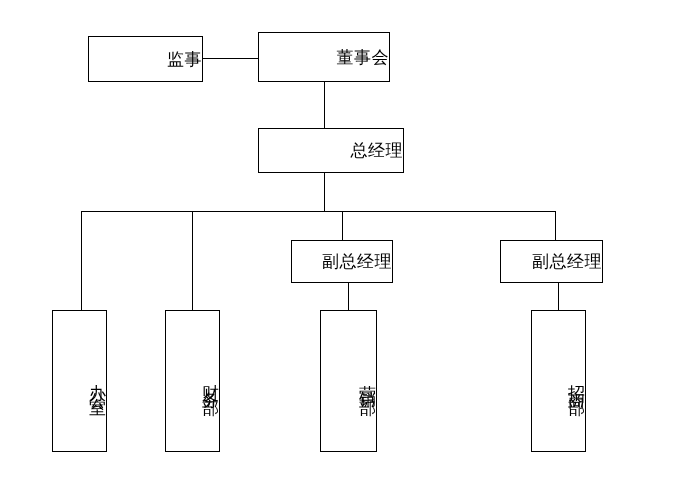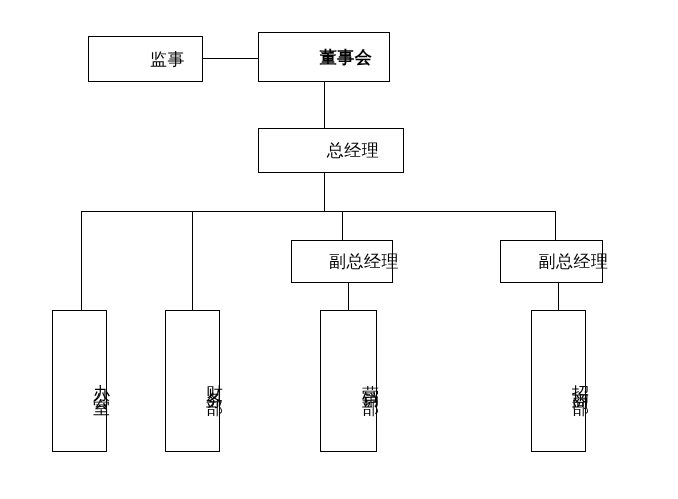--- a/index.html
+++ b/index.html
@@ -18,21 +18,21 @@
     background: #ffffff;
     overflow: hidden;
   }
   .node {
     position: absolute;
     box-sizing: border-box;
     border: 1.4px solid #000000;
     background: #ffffff;
     display: flex;
     align-items: center;
-    justify-content: center;
+    justify-content: flex-end;
     z-index: 2;
     padding-left: 44px;
   }
   .node-label {
     font-size: 17px;
     line-height: 1.18;
     color: #000000;
     letter-spacing: 0.5px;
     text-align: center;
     white-space: nowrap;
@@ -66,21 +66,21 @@
     <div class="connector v" style="left: 81px; top: 211px; height: 99px; background: rgb(0, 0, 0);"></div>
     <div class="connector v" style="left: 192px; top: 211px; height: 99px; background: rgb(0, 0, 0);"></div>
     <div class="connector v" style="left: 342px; top: 211px; height: 29px; background: rgb(0, 0, 0);"></div>
     <div class="connector v" style="left: 555px; top: 211px; height: 29px; background: rgb(0, 0, 0);"></div>
     <div class="connector v" style="left: 348px; top: 283px; height: 27px; background: rgb(0, 0, 0);"></div>
     <div class="connector v" style="left: 558px; top: 283px; height: 27px; background: rgb(0, 0, 0);"></div>
     <div class="node" style="left: 88px; top: 36px; width: 115px; height: 46px; border-color: rgb(0, 0, 0);">
       <span class="node-label" style="color: rgb(0, 0, 0);">监事</span>
     </div>
     <div class="node" style="left: 258px; top: 32px; width: 132px; height: 50px; border-color: rgb(0, 0, 0);">
-      <span class="node-label" style="color: rgb(0, 0, 0); font-weight: bold;">董事会</span>
+      <span class="node-label" style="color: rgb(0, 0, 0);">董事会</span>
     </div>
     <div class="node" style="left: 258px; top: 128px; width: 146px; height: 45px; border-color: rgb(0, 0, 0);">
       <span class="node-label" style="color: rgb(0, 0, 0);">总经理</span>
     </div>
     <div class="node" style="left: 291px; top: 240px; width: 102px; height: 43px; border-color: rgb(0, 0, 0);">
       <span class="node-label" style="color: rgb(0, 0, 0);">副总经理</span>
     </div>
     <div class="node" style="left: 500px; top: 240px; width: 103px; height: 43px; border-color: rgb(0, 0, 0);">
       <span class="node-label" style="color: rgb(0, 0, 0);">副总经理</span>
     </div>

